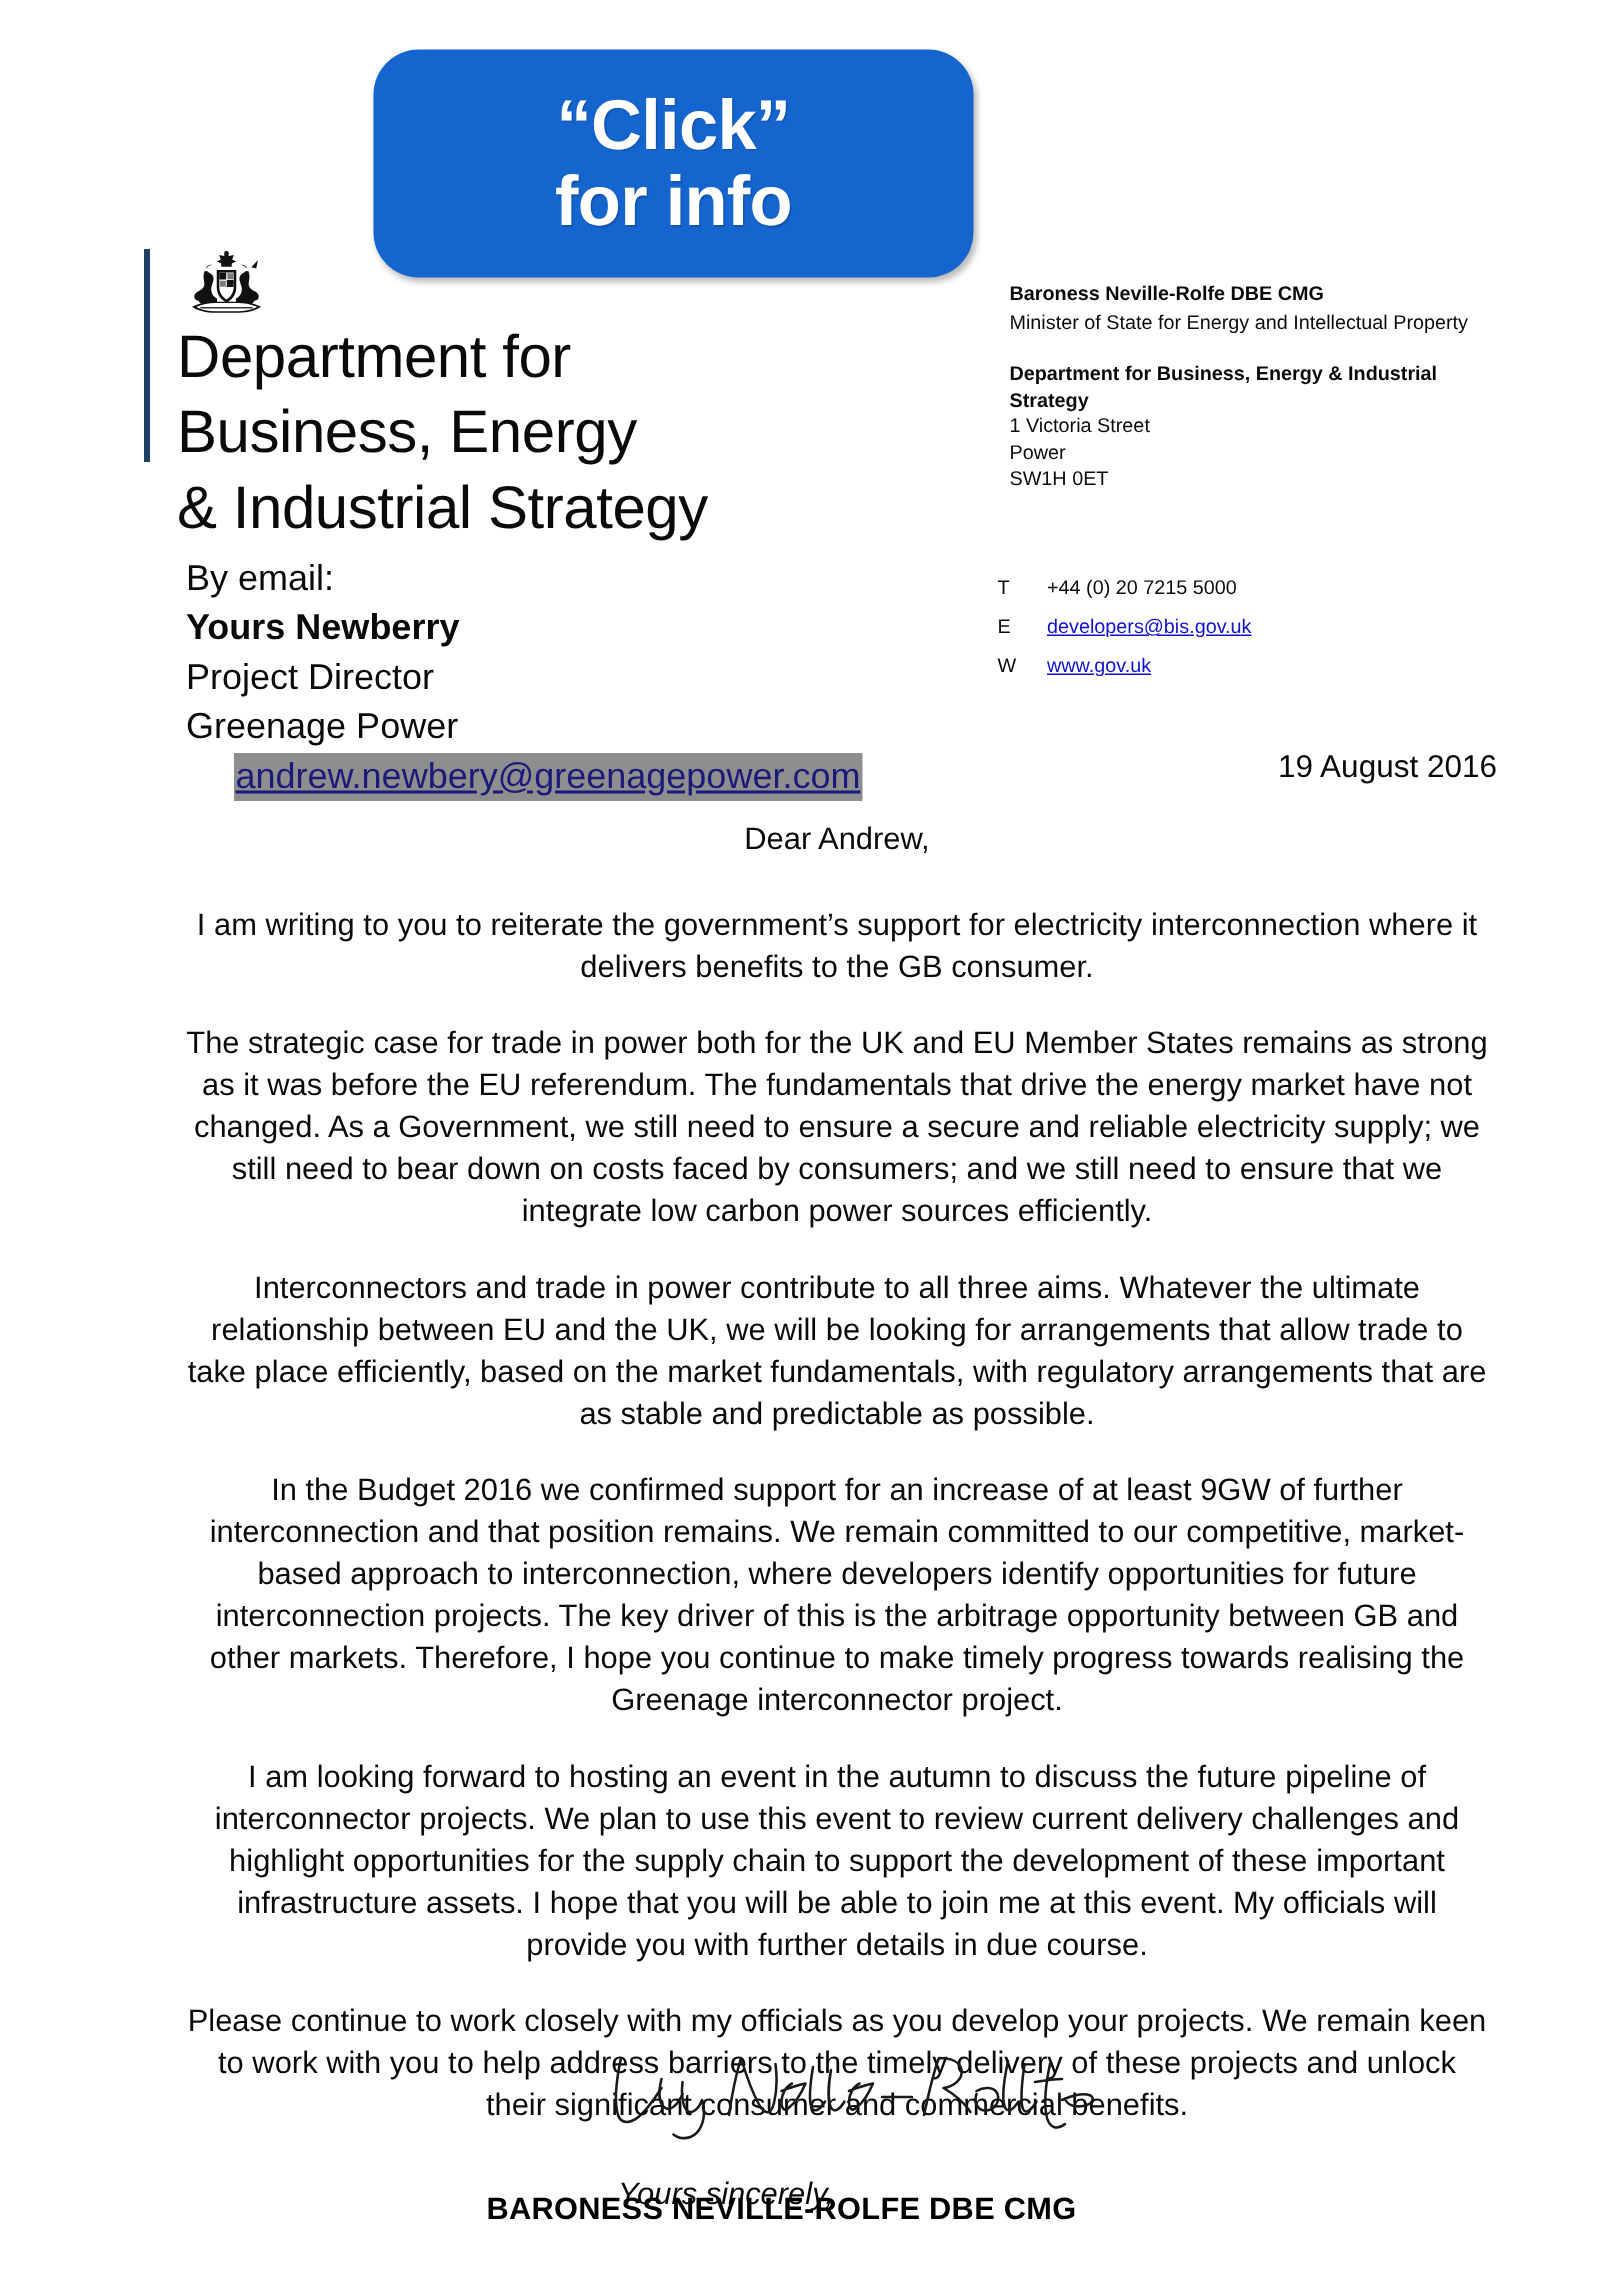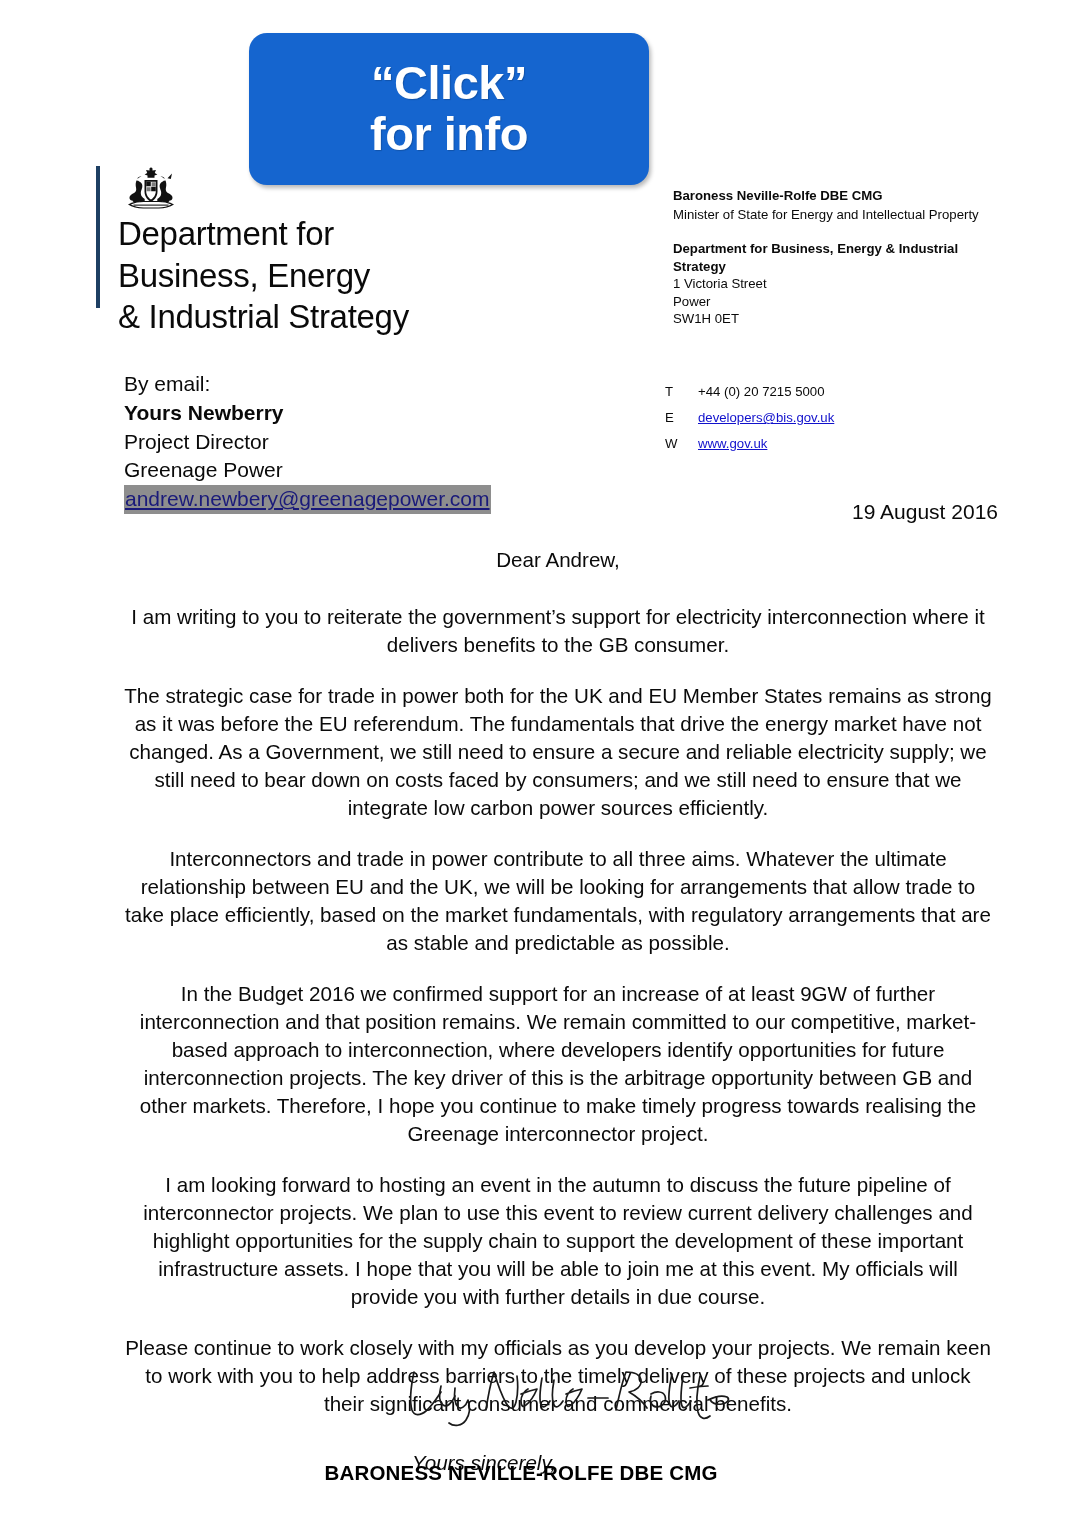--- a/index.html
+++ b/index.html
@@ -20,21 +20,21 @@
   }
 
   
   .click-badge {
     position: absolute;
     left: 249px;
     top: 33px;
     width: 400px;
     height: 152px;
     background: #1565cf;
-    border-radius: 18px;
+    border-radius: 30px;
     box-shadow: 2px 3px 4px rgba(0,0,0,0.28);
     display: flex;
     flex-direction: column;
     align-items: center;
     justify-content: center;
     line-height: 1.08;
   }
   .click-badge .line {
     color: #ffffff;
     font-size: 47px;
@@ -62,21 +62,21 @@
     position: absolute;
     left: 24px;
     top: 0px;
     width: 62px;
     height: 52px;
   }
   .dept-name {
     position: absolute;
     left: 22px;
     top: 47px;
-    font-size: 33px;
+    font-size: 40px;
     line-height: 1.26;
     letter-spacing: -0.3px;
     color: #0a0a0a;
     white-space: pre-line;
   }
 
   
   .sender {
     position: absolute;
     left: 673px;
@@ -116,31 +116,32 @@
   .contact-val .lnk {
     color: #1111cc;
     text-decoration: underline;
   }
 
   
   .recipient {
     position: absolute;
     left: 124px;
     top: 370px;
-    font-size: 21px;
+    font-size: 24px;
     line-height: 1.37;
     color: #0a0a0a;
   }
   .recipient .b { font-weight: bold; }
   .recipient .email-hl {
     display: inline-block;
     background: #8e8e8e;
     color: #1a1a7a;
     text-decoration: underline;
     padding: 0 1px;
+    margin-left: 32px;
   }
 
   
   .date {
     position: absolute;
     right: 82px;
     top: 500px;
     font-size: 21px;
     color: #0a0a0a;
   }

